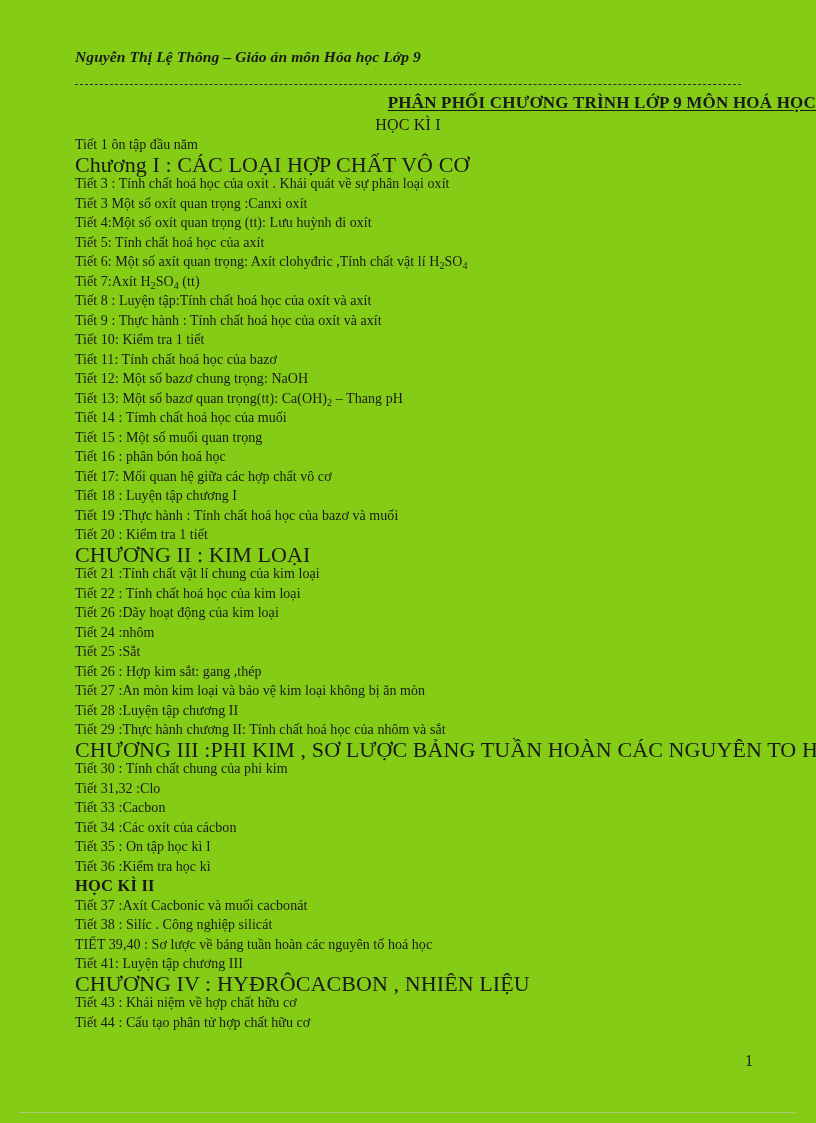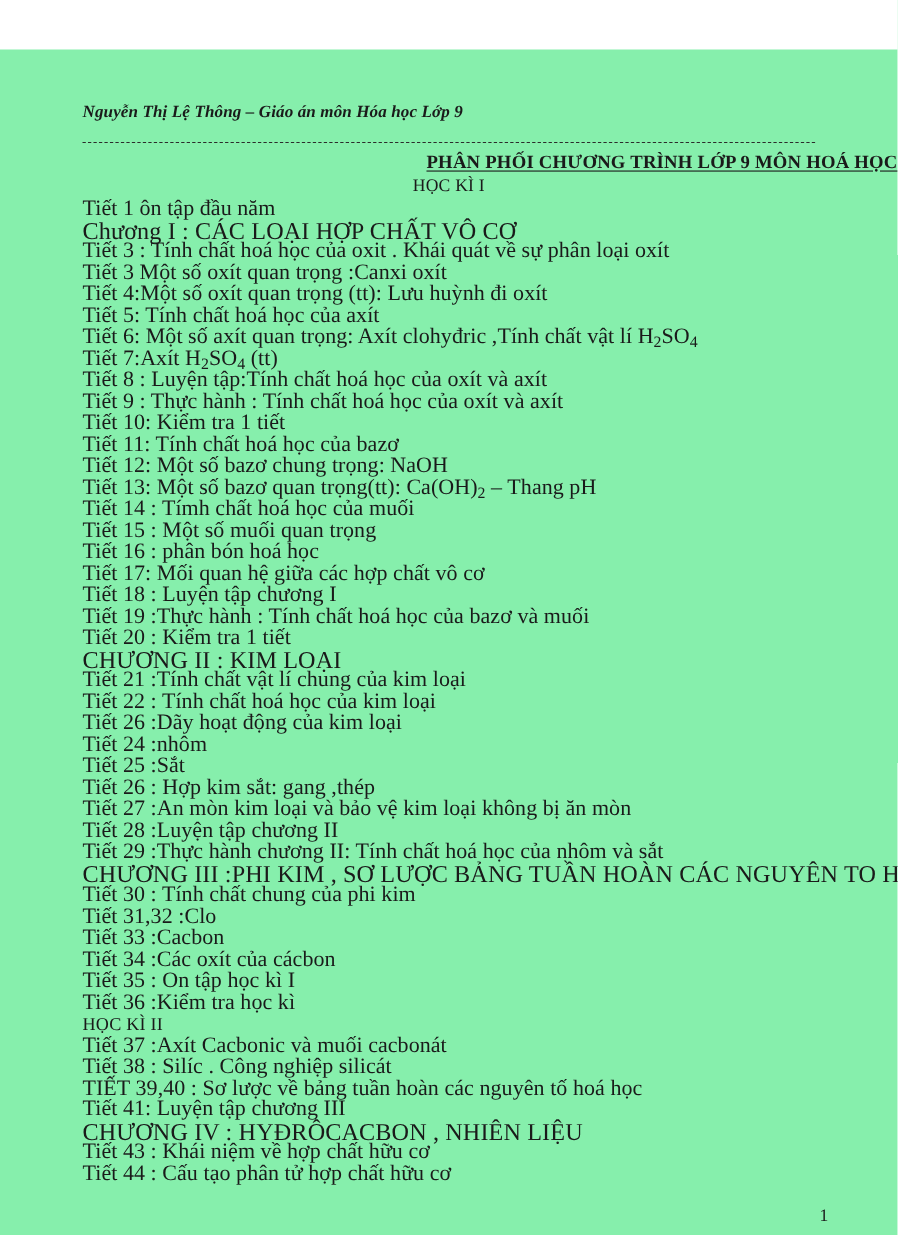--- a/index.html
+++ b/index.html
@@ -12,22 +12,21 @@
     height: 1123px;
     position: relative;
     font-family: "Liberation Serif", "DejaVu Serif", serif;
     color: #1a1a1a;
     overflow: hidden;
   }
 
   .page {
     position: absolute;
     inset: 0;
-    background: #86efac;
-    margin-top: 45px;
+    background: #84cc16;
   }
 
   
   .doc-header {
     position: absolute;
     left: 75px;
     top: 48px;
     font-family: "Liberation Serif", "DejaVu Serif", serif;
     font-style: italic;
     font-weight: bold;
@@ -75,33 +74,33 @@
 
   
   .body-list {
     position: absolute;
     left: 75px;
     top: 135px;
     width: 700px;
   }
 
   .line {
-    font-size: 20px;
+    font-size: 14px;
     line-height: 19.5px;
     height: 19.5px;
     white-space: nowrap;
     letter-spacing: 0.05px;
   }
   .line.chapter {
     font-size: 22px;
     letter-spacing: 0.1px;
   }
   .line.term-heading {
     font-size: 16.5px;
-    font-weight: normal;
+    font-weight: bold;
     letter-spacing: 0.2px;
   }
 
   sub {
     font-size: 0.72em;
     vertical-align: -0.25em;
   }
 
   
   .page-number {

